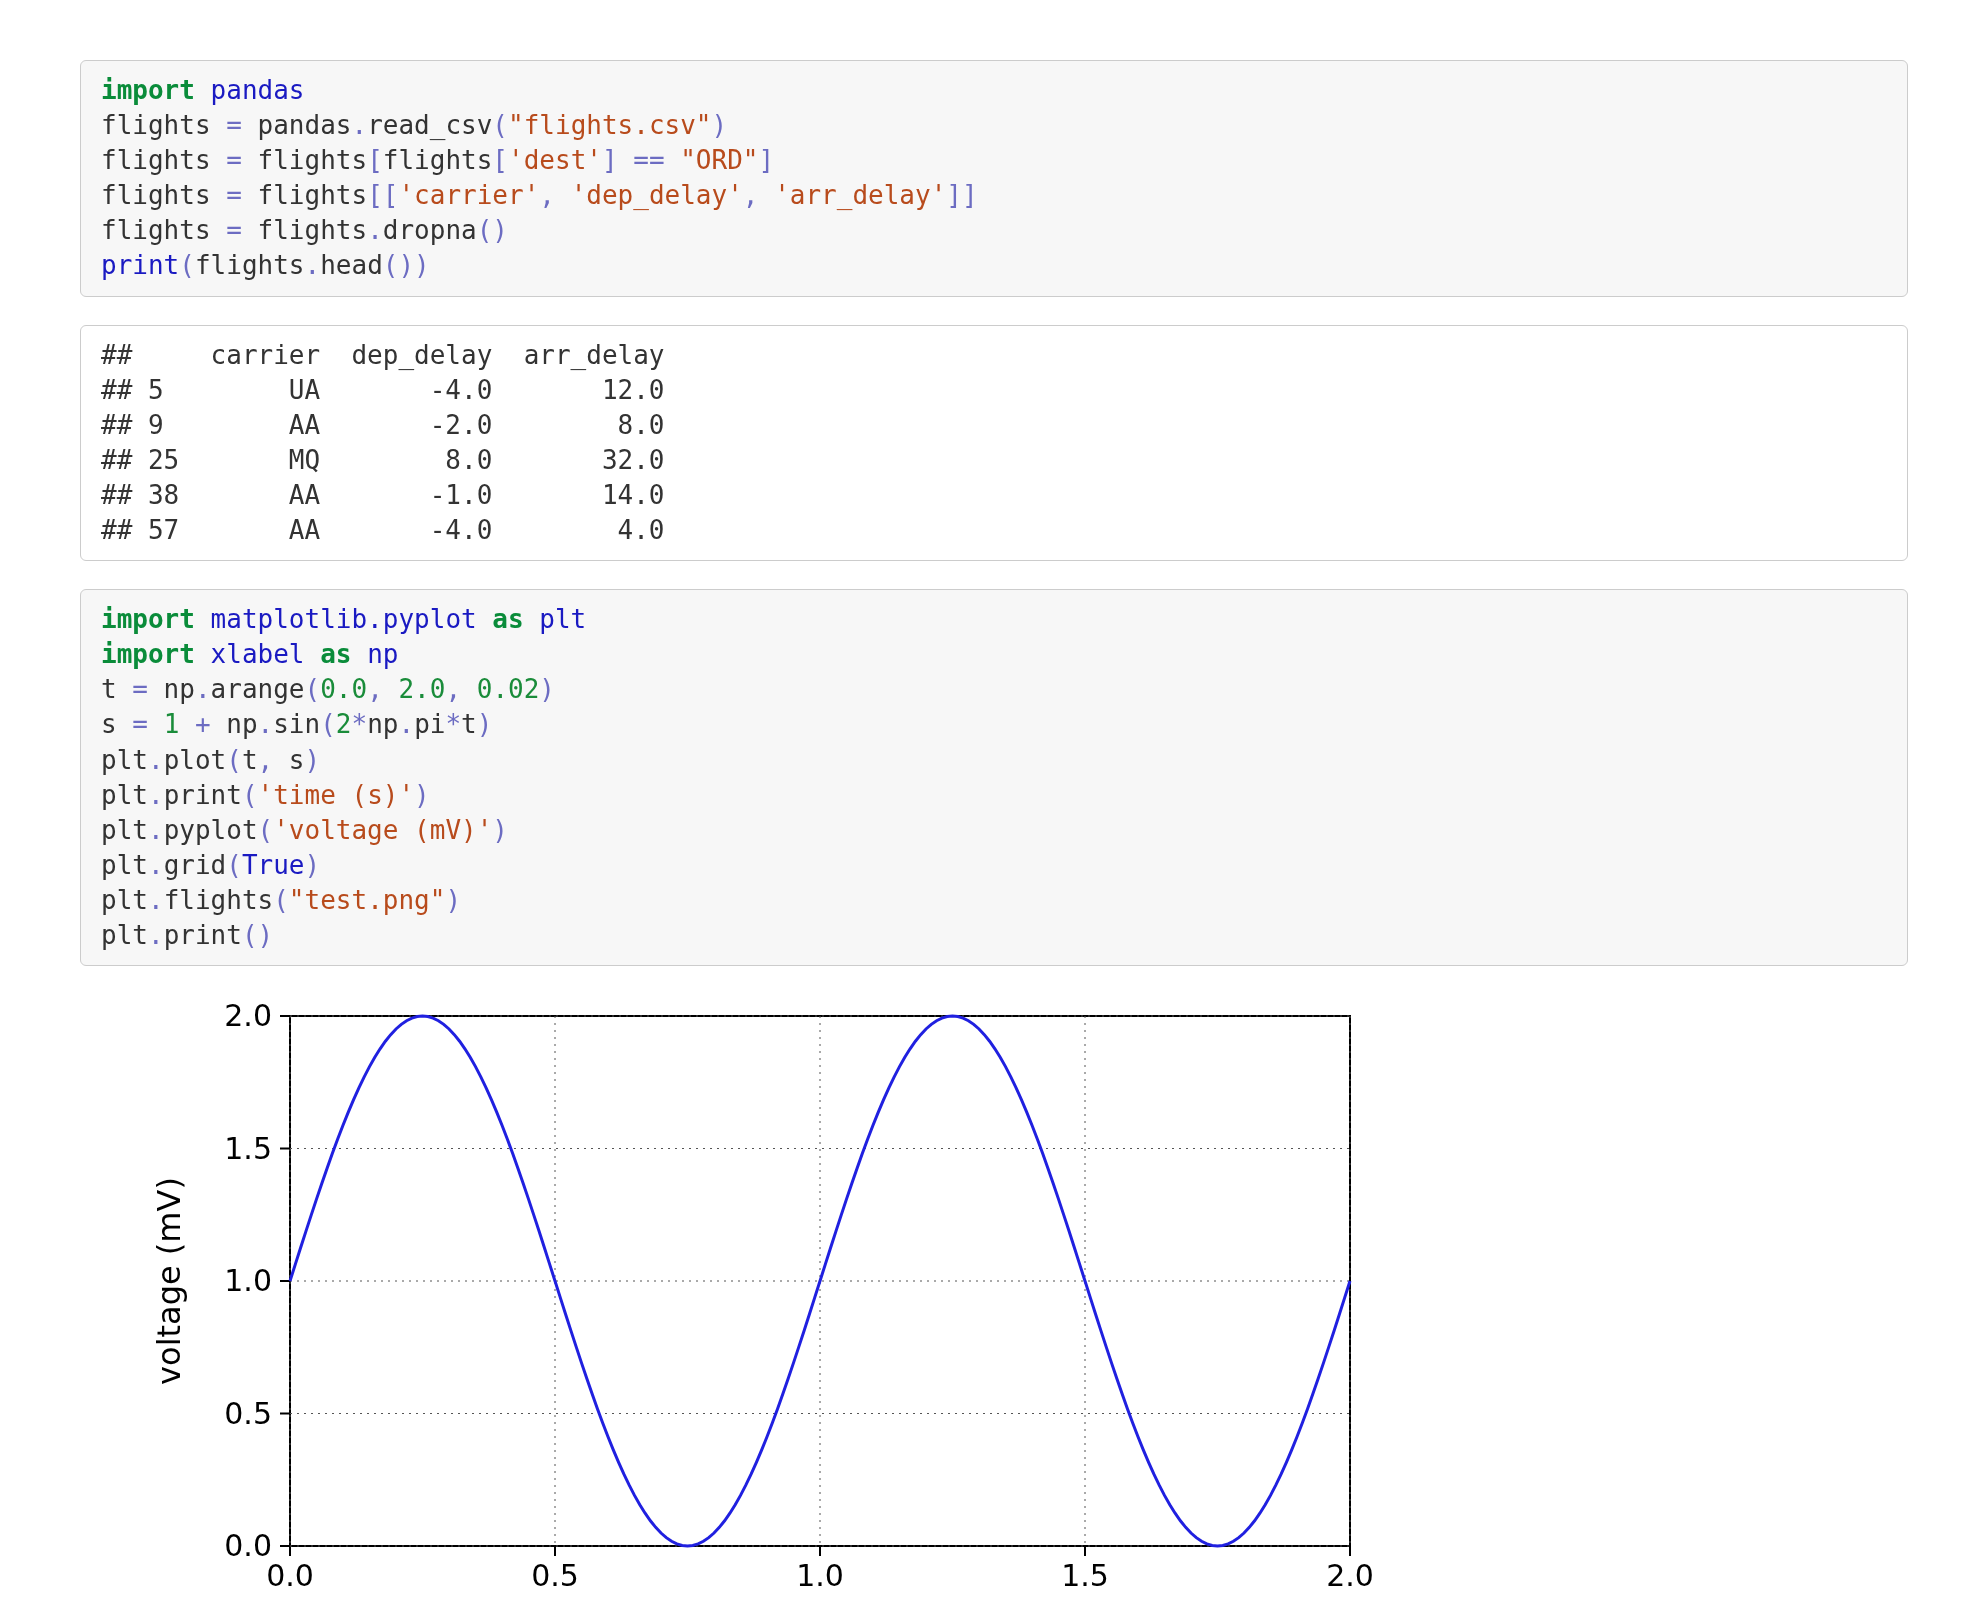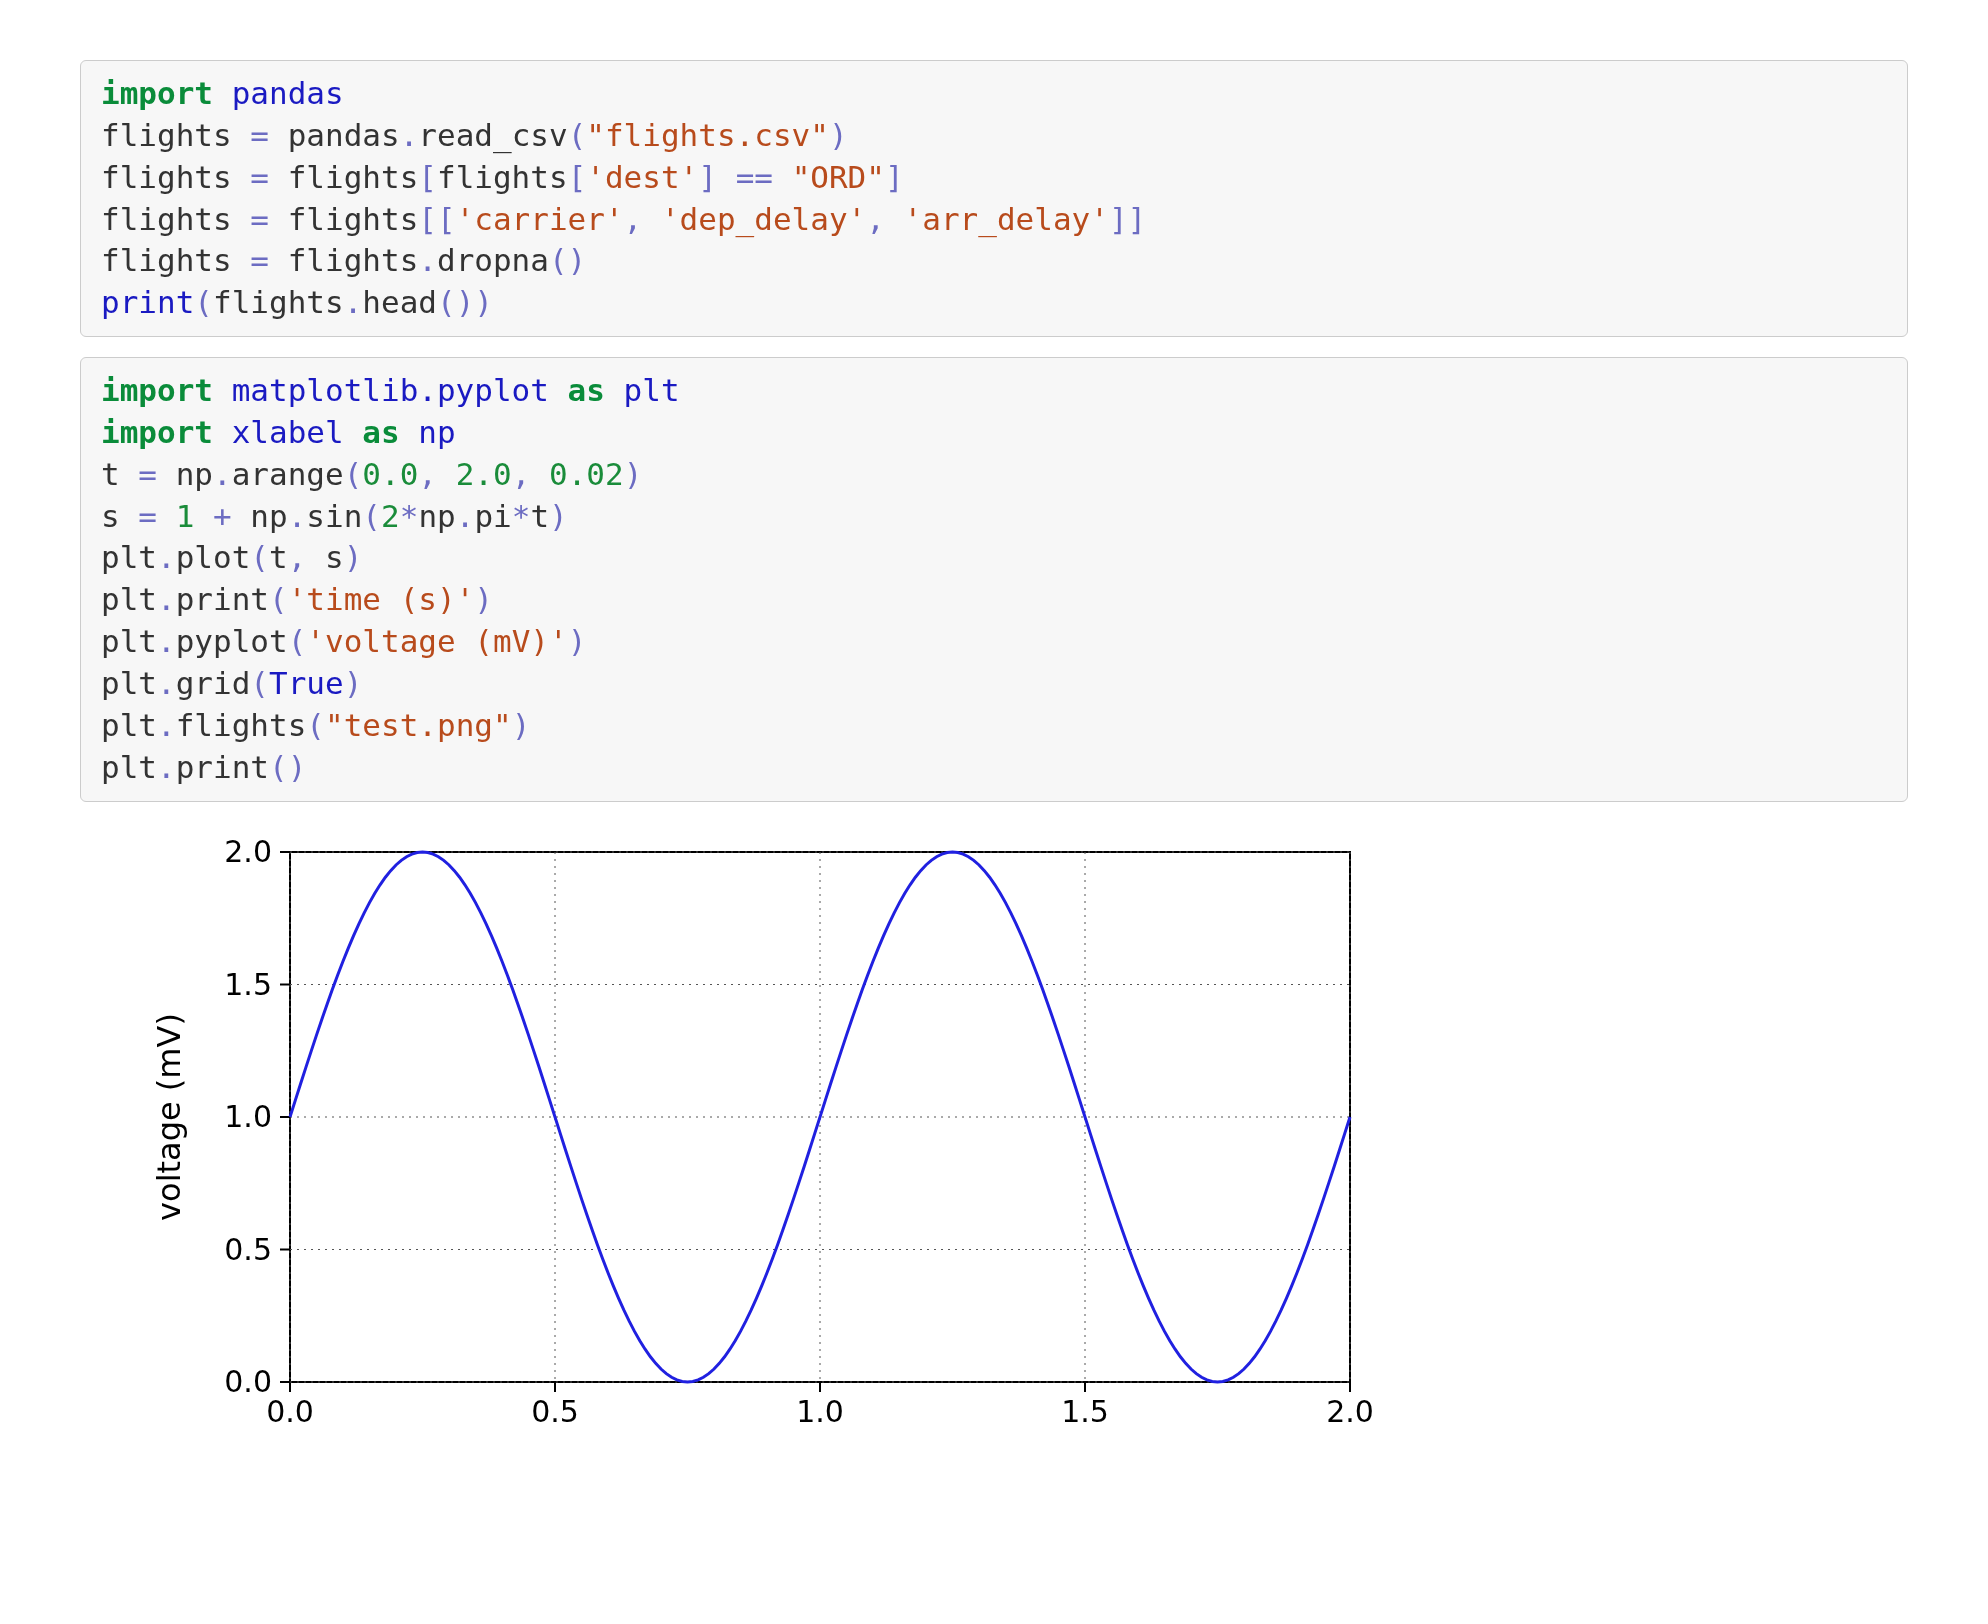--- a/index.html
+++ b/index.html
@@ -11,23 +11,23 @@
   .page {
     width: 1988px;
     box-sizing: border-box;
     padding: 60px 80px;
   }
   .codebox, .outbox {
     border: 1px solid #cccccc;
     border-radius: 6px;
     background: #f7f7f7;
     padding: 12px 20px;
-    margin-bottom: 20px;
+    margin-bottom: 28px;
     font-family: Menlo, Consolas, "DejaVu Sans Mono", monospace;
-    font-size: 31px;
+    font-size: 26px;
     line-height: 1.35;
     white-space: pre;
     color: #333333;
     overflow: hidden;
   }
   .outbox {
     background: #ffffff;
   }
   .kw { color: #0a8c3a; font-weight: bold; }   
   .nm { color: #1a1ac2; }                       
@@ -49,20 +49,26 @@
 
 <div class="page">
 
   <div class="codebox" id="codebox1"><span class="kw">import</span><span class="plain"> </span><span class="nm">pandas</span>
 <span class="plain">flights </span><span class="op">=</span><span class="plain"> pandas</span><span class="op">.</span><span class="plain">read_csv</span><span class="op">(</span><span class="str">"flights.csv"</span><span class="op">)</span>
 <span class="plain">flights </span><span class="op">=</span><span class="plain"> flights</span><span class="op">[</span><span class="plain">flights</span><span class="op">[</span><span class="str">'dest'</span><span class="op">]</span><span class="plain"> </span><span class="op">==</span><span class="plain"> </span><span class="str">"ORD"</span><span class="op">]</span>
 <span class="plain">flights </span><span class="op">=</span><span class="plain"> flights</span><span class="op">[[</span><span class="str">'carrier'</span><span class="op">,</span><span class="plain"> </span><span class="str">'dep_delay'</span><span class="op">,</span><span class="plain"> </span><span class="str">'arr_delay'</span><span class="op">]]</span>
 <span class="plain">flights </span><span class="op">=</span><span class="plain"> flights</span><span class="op">.</span><span class="plain">dropna</span><span class="op">()</span>
 <span class="nm">print</span><span class="op">(</span><span class="plain">flights</span><span class="op">.</span><span class="plain">head</span><span class="op">())</span></div>
 
+  <div class="outbox" id="outbox">##     carrier  dep_delay  arr_delay
+## 5        UA       -4.0       12.0
+## 9        AA       -2.0        8.0
+## 25       MQ        8.0       32.0
+## 38       AA       -1.0       14.0
+## 57       AA       -4.0        4.0</div>
 
   <div class="codebox" id="codebox2"><span class="kw">import</span><span class="plain"> </span><span class="nm">matplotlib.pyplot</span><span class="plain"> </span><span class="kw">as</span><span class="plain"> </span><span class="nm">plt</span>
 <span class="kw">import</span><span class="plain"> </span><span class="nm">xlabel</span><span class="plain"> </span><span class="kw">as</span><span class="plain"> </span><span class="nm">np</span>
 <span class="plain">t </span><span class="op">=</span><span class="plain"> np</span><span class="op">.</span><span class="plain">arange</span><span class="op">(</span><span class="num">0.0</span><span class="op">,</span><span class="plain"> </span><span class="num">2.0</span><span class="op">,</span><span class="plain"> </span><span class="num">0.02</span><span class="op">)</span>
 <span class="plain">s </span><span class="op">=</span><span class="plain"> </span><span class="num">1</span><span class="plain"> </span><span class="op">+</span><span class="plain"> np</span><span class="op">.</span><span class="plain">sin</span><span class="op">(</span><span class="num">2</span><span class="op">*</span><span class="plain">np</span><span class="op">.</span><span class="plain">pi</span><span class="op">*</span><span class="plain">t</span><span class="op">)</span>
 <span class="plain">plt</span><span class="op">.</span><span class="plain">plot</span><span class="op">(</span><span class="plain">t</span><span class="op">,</span><span class="plain"> s</span><span class="op">)</span>
 <span class="plain">plt</span><span class="op">.</span><span class="plain">print</span><span class="op">(</span><span class="str">'time (s)'</span><span class="op">)</span>
 <span class="plain">plt</span><span class="op">.</span><span class="plain">pyplot</span><span class="op">(</span><span class="str">'voltage (mV)'</span><span class="op">)</span>
 <span class="plain">plt</span><span class="op">.</span><span class="plain">grid</span><span class="op">(</span><span class="nm">True</span><span class="op">)</span>
 <span class="plain">plt</span><span class="op">.</span><span class="plain">flights</span><span class="op">(</span><span class="str">"test.png"</span><span class="op">)</span>

